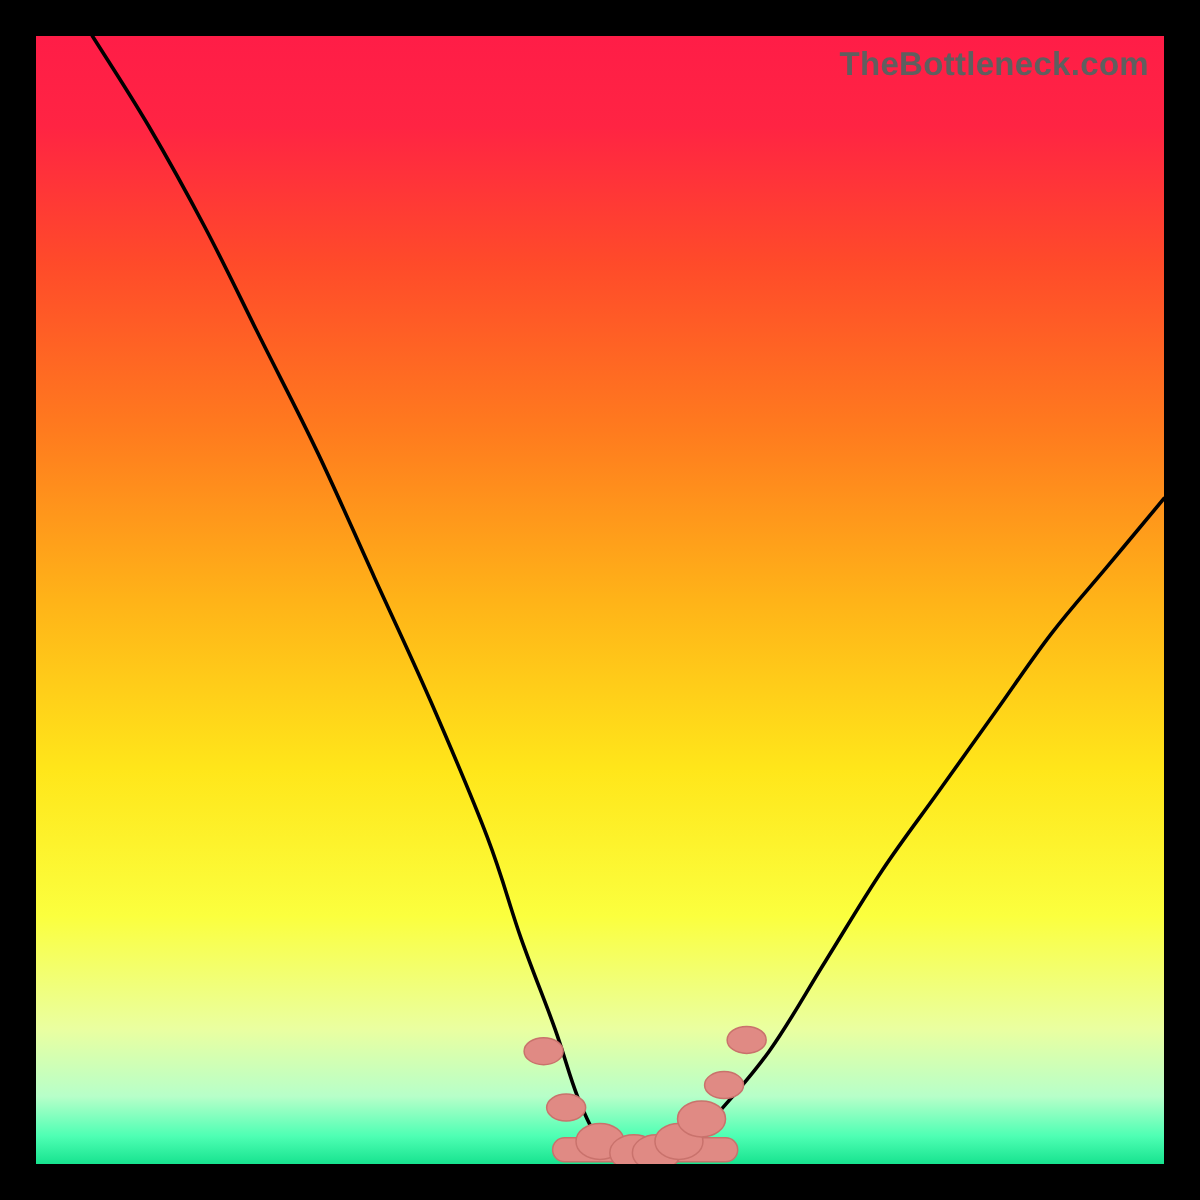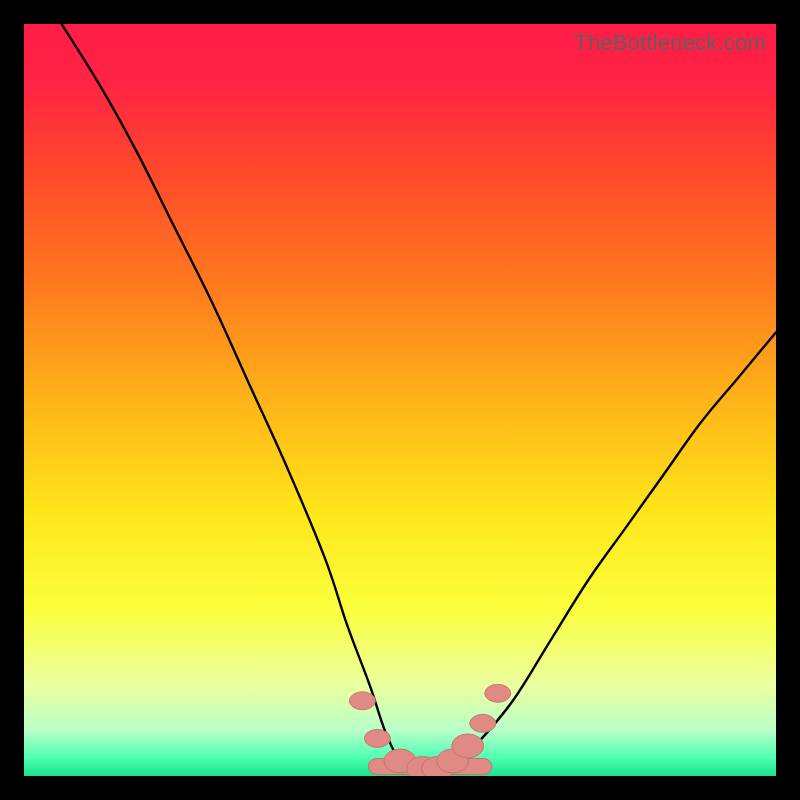--- a/index.html
+++ b/index.html
@@ -32,21 +32,21 @@
     width: 100%;
     height: 100%;
   }
   .watermark {
     position: absolute;
     top: 6px;
     right: 10px;
     color: #5f5f5f;
     font-size: 22px;
     letter-spacing: 0.2px;
-    font-weight: 400;
+    font-weight: 700;
   }
   svg.curves {
     position: absolute;
     left: 0;
     top: 0;
     width: 100%;
     height: 100%;
   }
 </style>
 </head>

